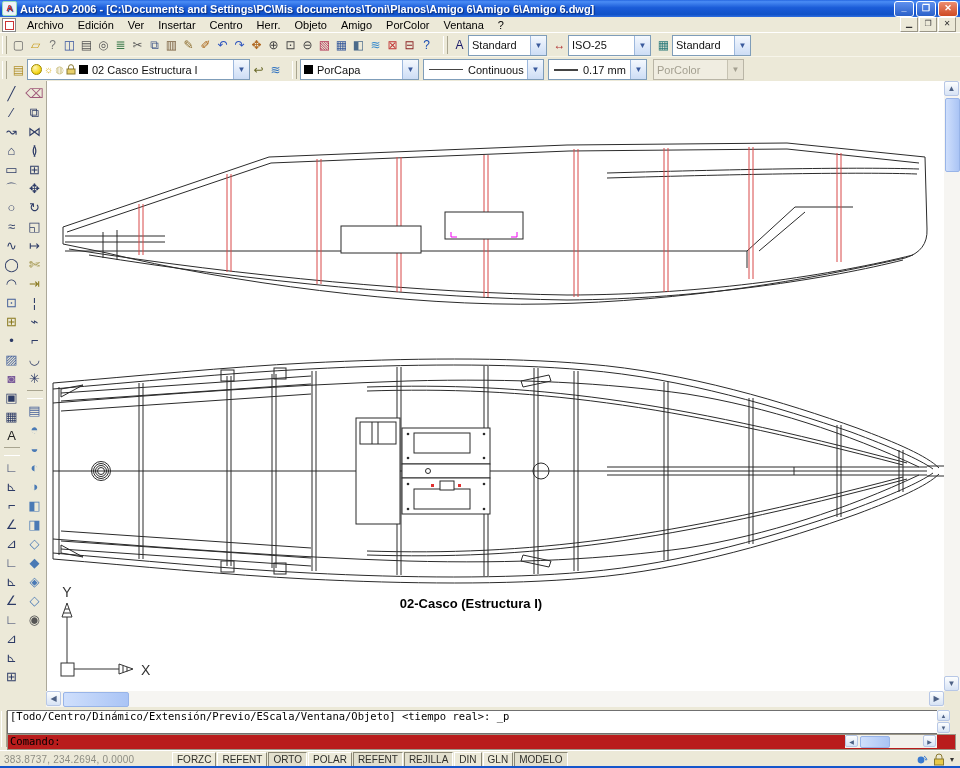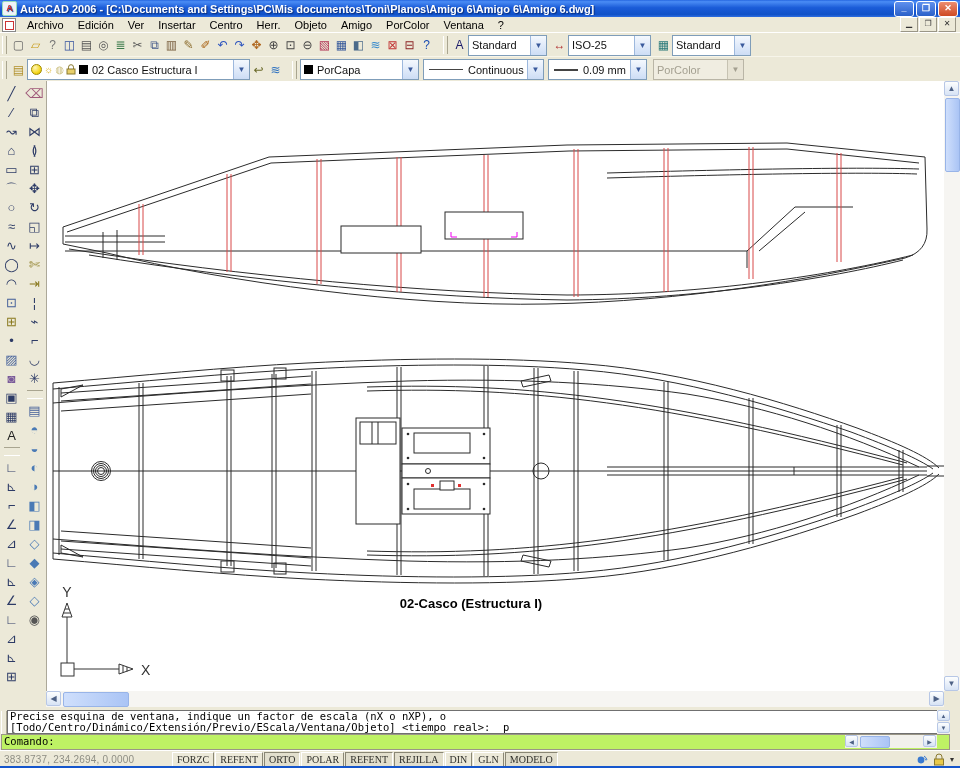--- a/index.html
+++ b/index.html
@@ -70,21 +70,21 @@
     border:1px solid #98b4e8;border-radius:2px;}
   
   .cmdwin{position:absolute;left:0;top:708px;width:960px;height:42px;background:#ece9d8;}
   .cmdgrip{position:absolute;left:1px;top:3px;width:4px;height:36px;
     border-left:1px solid #fff;border-right:1px solid #a9a590;}
   .cmdhist{position:absolute;left:7px;top:2px;width:929px;height:22px;background:#fff;
     border:1px solid #707070;font-family:"DejaVu Sans Mono","Liberation Mono",monospace;
     font-size:10.5px;color:#000;line-height:11px;padding:0 2px;overflow:hidden;}
   .cmdvscroll{position:absolute;left:937px;top:2px;width:13px;height:24px;background:#f2f1ec;}
   .cmdvscroll .sbtn{width:13px;height:11px;font-size:6px;}
-  .cmdprompt{position:absolute;left:1px;top:26px;width:943px;height:14px;background:#bef264;
+  .cmdprompt{position:absolute;left:7px;top:26px;width:943px;height:14px;background:#b91c1c;
     border:1px solid #9a9687;font-family:"DejaVu Sans Mono","Liberation Mono",monospace;
     font-size:10.5px;color:#000;line-height:13px;padding:0 2px;}
   .cmdhscroll{position:absolute;left:845px;top:27px;width:92px;height:13px;background:#f2f1ec;}
   .cmdhscroll .sbtn{width:13px;height:12px;font-size:6px;}
   
   .statusbar{position:absolute;left:0;top:750px;width:960px;height:16px;background:#ece9d8;
     border-top:1px solid #fff;display:flex;align-items:center;font-size:10px;}
   .coords{width:168px;padding-left:4px;color:#8e8e84;letter-spacing:.2px;}
   .stoggle{height:13px;padding:0 4px;margin-right:1px;display:flex;align-items:center;
     border:1px solid;border-color:#fff #8a8775 #8a8775 #fff;background:#ece9d8;color:#2f2f2a;}
@@ -265,21 +265,21 @@
     </div>
   <div class="tbsep" style="width:4px"></div>
   <div class="combo" style="width:116px">
     <span class="ltline"></span>
     <span>Continuous</span>
     <span class="cbarrow">▼</span>
     </div>
   <div class="tbsep" style="width:4px"></div>
   <div class="combo" style="width:94px">
     <span class="ltline" style="width:24px;height:2px"></span>
-    <span>0.09 mm</span>
+    <span>0.17 mm</span>
     <span class="cbarrow">▼</span>
     </div>
   <div class="tbsep" style="width:6px"></div>
   <div class="combo disabled" style="width:86px">
     <span>PorColor</span>
     <span class="cbarrow">▼</span>
     </div>
 </div>
 
 <div class="workspace">
@@ -598,38 +598,37 @@
     <div class="sbtn" style="left:0;top:0">◀</div>
     <div class="sthumb" style="left:17px;top:1px;width:64px;height:13px"></div>
     <div class="sbtn" style="left:883px;top:0">▶</div>
   </div>
   <div class="corner"></div>
 </div>
 
 <div class="cmdwin">
   <div class="cmdgrip"></div>
   <div class="cmdhist">
-    <div>Precise esquina de ventana, indique un factor de escala (nX o nXP), o</div>
     <div>[Todo/Centro/Dinámico/Extensión/Previo/EScala/Ventana/Objeto] &lt;tiempo real&gt;: _p</div>
   </div>
   <div class="cmdvscroll">
     <div class="sbtn" style="left:0;top:0">▲</div>
     <div class="sbtn" style="left:0;top:12px">▼</div>
   </div>
   <div class="cmdprompt">Comando:</div>
   <div class="cmdhscroll">
     <div class="sbtn" style="left:0;top:0">◀</div>
     <div class="sthumb" style="left:15px;top:1px;width:28px;height:10px"></div>
     <div class="sbtn" style="left:78px;top:0">▶</div>
   </div>
 </div>
 
 <div class="statusbar">
   <div class="coords">383.8737, 234.2694, 0.0000</div>
-  <div id="status-toggles" style="display:flex;align-items:flex-end;font-family:Liberation Serif, serif;">
+  <div id="status-toggles" style="display:flex;align-items:flex-end;">
       <div class="stoggle">FORZC</div>
       <div class="stoggle">REFENT</div>
       <div class="stoggle on">ORTO</div>
       <div class="stoggle">POLAR</div>
       <div class="stoggle on">REFENT</div>
       <div class="stoggle on">REJILLA</div>
       <div class="stoggle">DIN</div>
       <div class="stoggle">GLN</div>
       <div class="stoggle on">MODELO</div>
     </div>

